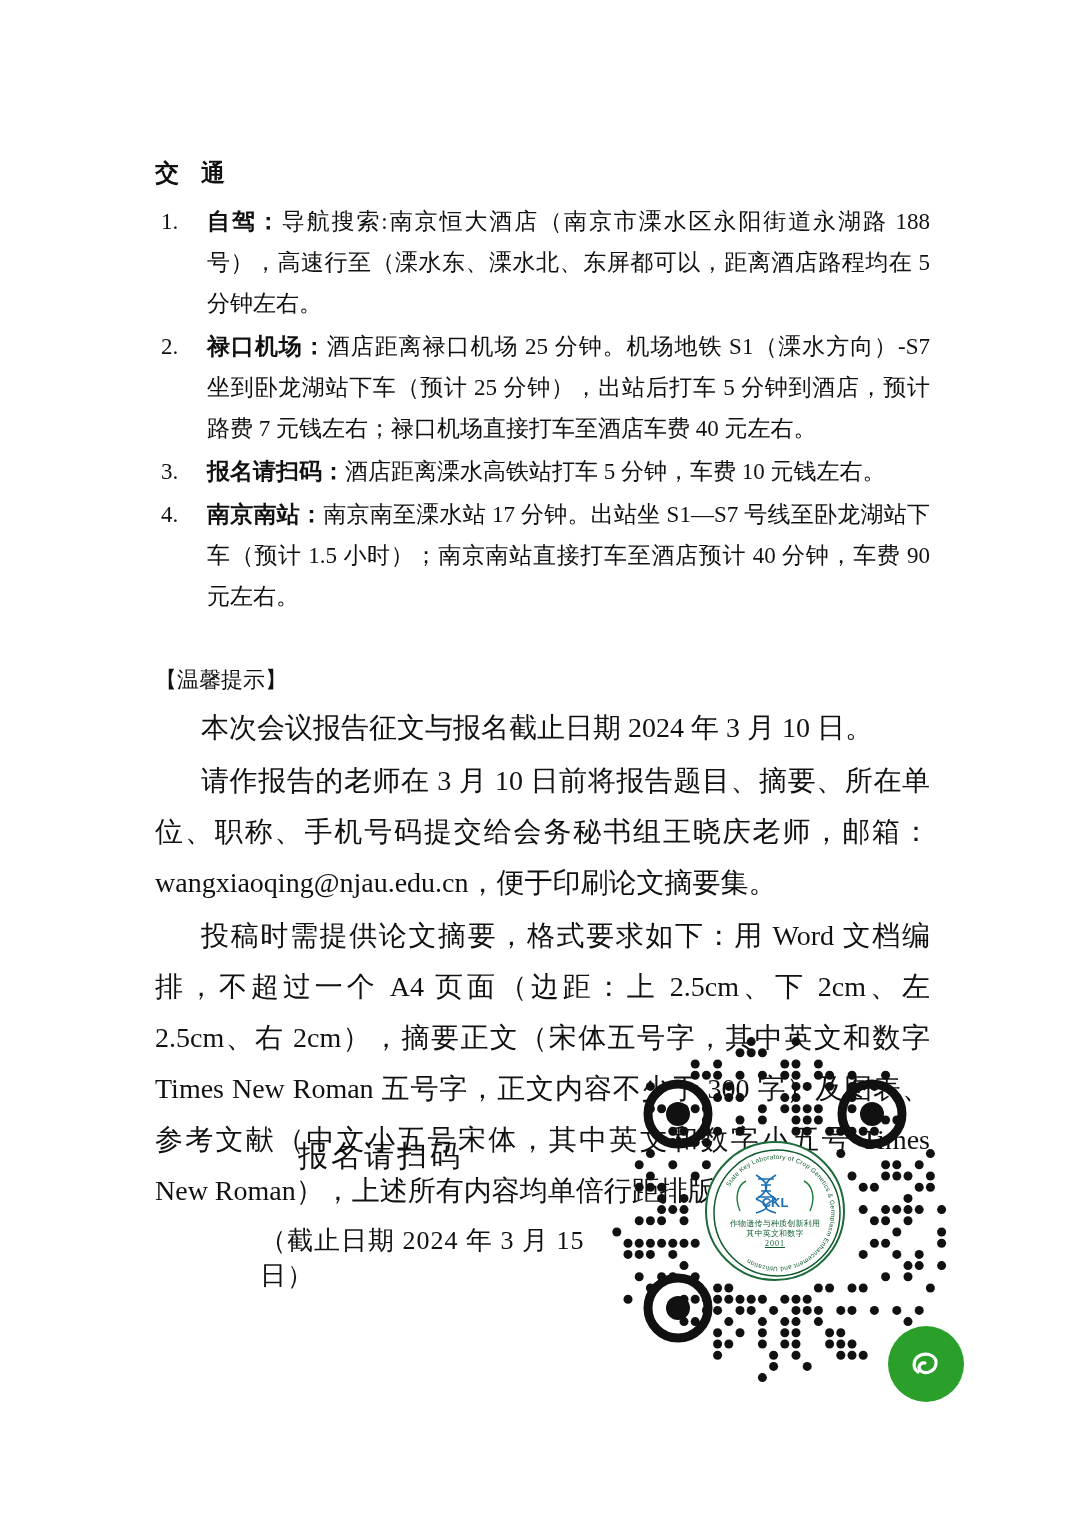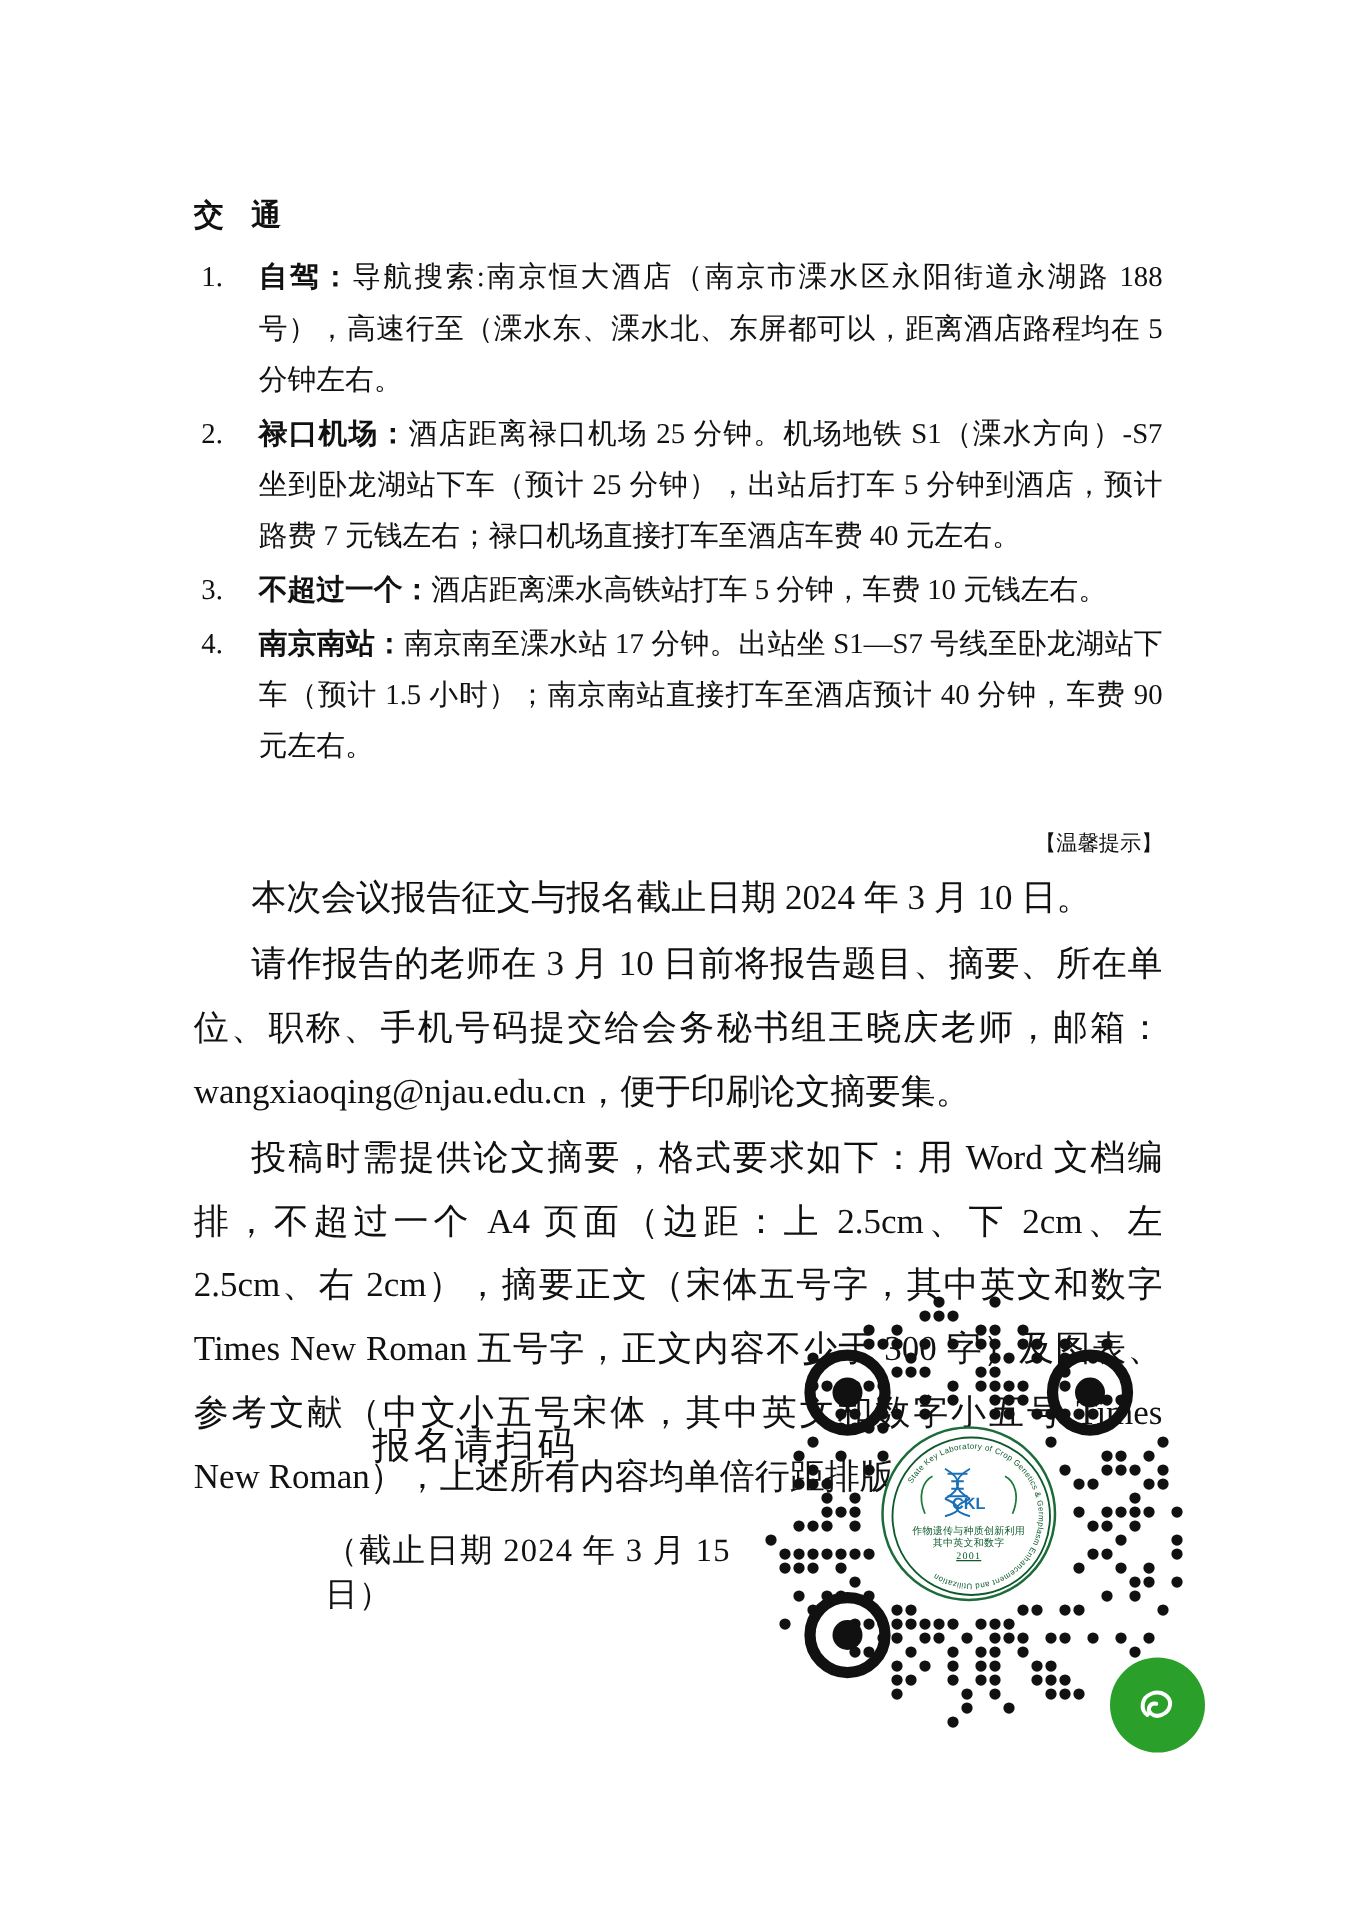--- a/index.html
+++ b/index.html
@@ -51,25 +51,24 @@
     left: 6px;
     top: 0;
     width: 40px;
     font-size: 23px;
   }
   ol.routes li .lead {
     font-weight: bold;
   }
 
   .tips-header {
-    font-size: 17px;
+    font-size: 22px;
     line-height: 1.78;
     margin-top: 42px;
     margin-bottom: 4px;
-    text-align: right;
   }
   .para {
     font-size: 28px;
     line-height: 1.82;
     text-align: justify;
     text-indent: 46px;
     margin: 0 0 2px 0;
   }
 
   .bottom {
@@ -174,21 +173,21 @@
   <h1 class="section-title">交  通</h1>
 
   <ol class="routes">
     <li>
       <span class="num">1.</span><span class="lead">自驾：</span><span>导航搜索:南京恒大酒店（南京市溧水区永阳街道永湖路 188 号），高速行至（溧水东、溧水北、东屏都可以，距离酒店路程均在 5 分钟左右。</span>
     </li>
     <li>
       <span class="num">2.</span><span class="lead">禄口机场：</span><span>酒店距离禄口机场 25 分钟。机场地铁 S1（溧水方向）-S7 坐到卧龙湖站下车（预计 25 分钟），出站后打车 5 分钟到酒店，预计路费 7 元钱左右；禄口机场直接打车至酒店车费 40 元左右。</span>
     </li>
     <li>
-      <span class="num">3.</span><span class="lead">不超过一个：</span><span>酒店距离溧水高铁站打车 5 分钟，车费 10 元钱左右。</span>
+      <span class="num">3.</span><span class="lead">报名请扫码：</span><span>酒店距离溧水高铁站打车 5 分钟，车费 10 元钱左右。</span>
     </li>
     <li>
       <span class="num">4.</span><span class="lead">南京南站：</span><span>南京南至溧水站 17 分钟。出站坐 S1—S7 号线至卧龙湖站下车（预计 1.5 小时）；南京南站直接打车至酒店预计 40 分钟，车费 90 元左右。</span>
     </li>
   </ol>
 
   <div class="tips-header">【温馨提示】</div>
 
   <p class="para">本次会议报告征文与报名截止日期 2024 年 3 月 10 日。</p>
   <p class="para">请作报告的老师在 3 月 10 日前将报告题目、摘要、所在单位、职称、手机号码提交给会务秘书组王晓庆老师，邮箱：wangxiaoqing@njau.edu.cn，便于印刷论文摘要集。</p>

